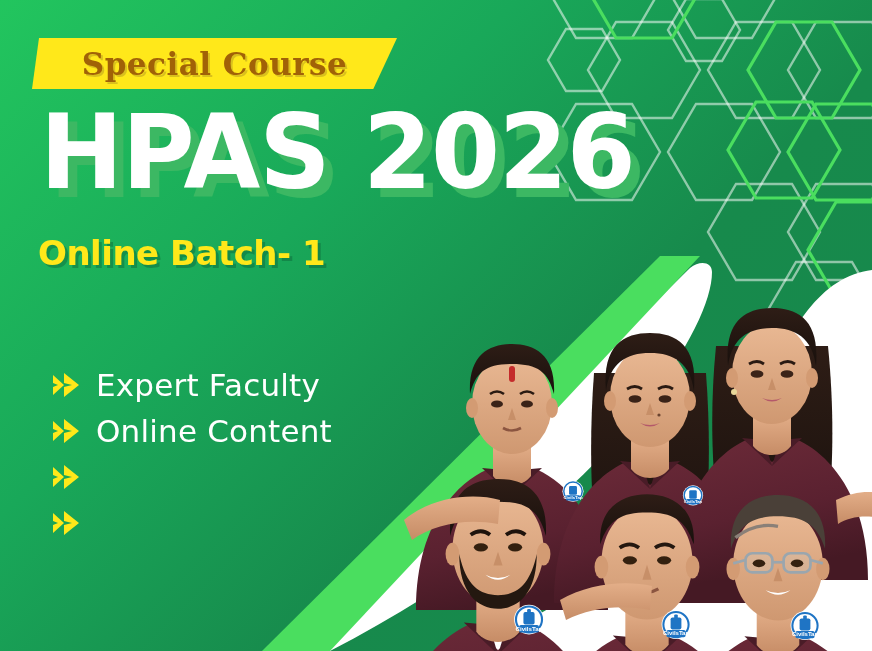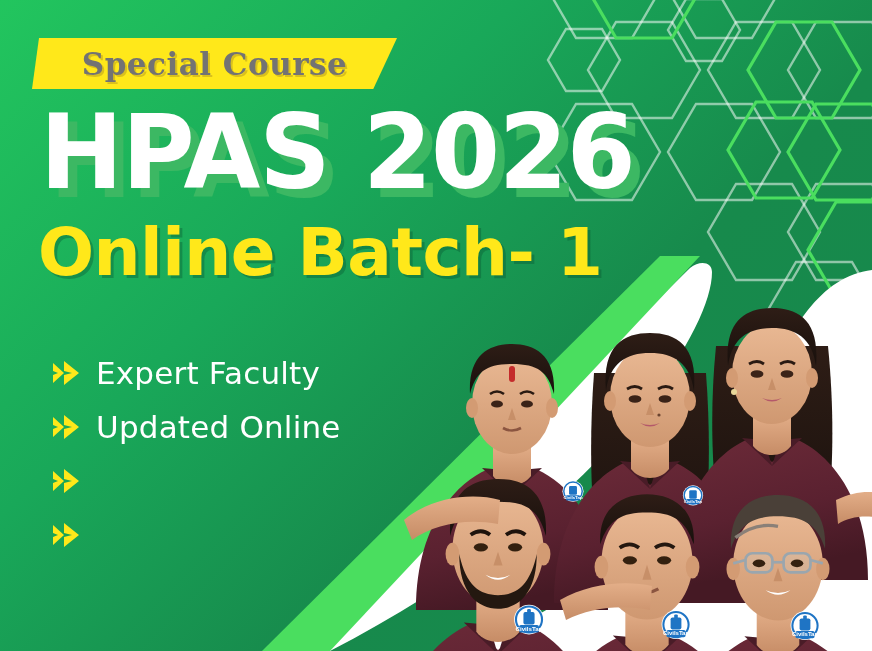--- a/index.html
+++ b/index.html
@@ -26,21 +26,21 @@
     width:365px; height:51px;
     background:#ffe81a;
     clip-path:polygon(7px 0, 100% 0, 93.5% 100%, 0 100%);
     display:flex; align-items:center; justify-content:center;
   }
   .ribbon-text{
     font-family:"DejaVu Serif", serif;
     font-weight:bold;
     font-size:31px;
     letter-spacing:.5px;
-    color:#737373;
+    color:#a16207;
     text-shadow:2px 2px 0 rgba(120,90,40,.28);
     white-space:nowrap;
   }
 
   
   .headline{
     position:absolute;
     left:40px; top:104px;
     font-family:"Liberation Sans Narrow","DejaVu Sans Condensed","Liberation Sans", sans-serif;
     font-weight:bold;
@@ -53,34 +53,34 @@
     text-shadow:9px 9px 0 #3cb863;
     white-space:nowrap;
   }
 
   
   .subhead{
     position:absolute;
     left:38px; top:222px;
     font-family:"DejaVu Sans","Liberation Sans", sans-serif;
     font-weight:bold;
-    font-size:66px;
+    font-size:34px;
     line-height:62px;
     color:#ffe81a;
     letter-spacing:-.5px;
     text-shadow:3px 3px 0 rgba(10,80,45,.35);
     white-space:nowrap;
   }
 
   
   .features{
     position:absolute;
-    left:52px; top:356px;
+    left:52px; top:368px;
     display:flex; flex-direction:column;
-    gap:20px;
+    gap:12px;
   }
   .feature{
     display:flex; align-items:center;
     gap:4px;
     height:34px;
   }
   .chev{ flex:0 0 auto; display:block; }
   .feature-label{
     font-family:"DejaVu Sans","Liberation Sans", sans-serif;
     font-weight:500;
@@ -326,21 +326,21 @@
         <path d="M 12,1 L 27,13 L 12,25 L 12,15 L 20,13 L 12,11 Z" fill="#ffe81a"></path>
       </svg>
       <span class="feature-label">Expert Faculty</span>
     </div>
 
     <div class="feature">
       <svg class="chev" width="40" height="26" viewBox="0 0 40 26">
         <path d="M 1,3 L 12,13 L 1,23 L 1,15 L 6,13 L 1,11 Z" fill="#ffe81a"></path>
         <path d="M 12,1 L 27,13 L 12,25 L 12,15 L 20,13 L 12,11 Z" fill="#ffe81a"></path>
       </svg>
-      <span class="feature-label">Updated Online</span>
+      <span class="feature-label">Online Content</span>
     </div>
 
     <div class="feature">
       <svg class="chev" width="40" height="26" viewBox="0 0 40 26">
         <path d="M 1,3 L 12,13 L 1,23 L 1,15 L 6,13 L 1,11 Z" fill="#ffe81a"></path>
         <path d="M 12,1 L 27,13 L 12,25 L 12,15 L 20,13 L 12,11 Z" fill="#ffe81a"></path>
       </svg>
     </div>
 
     <div class="feature">

